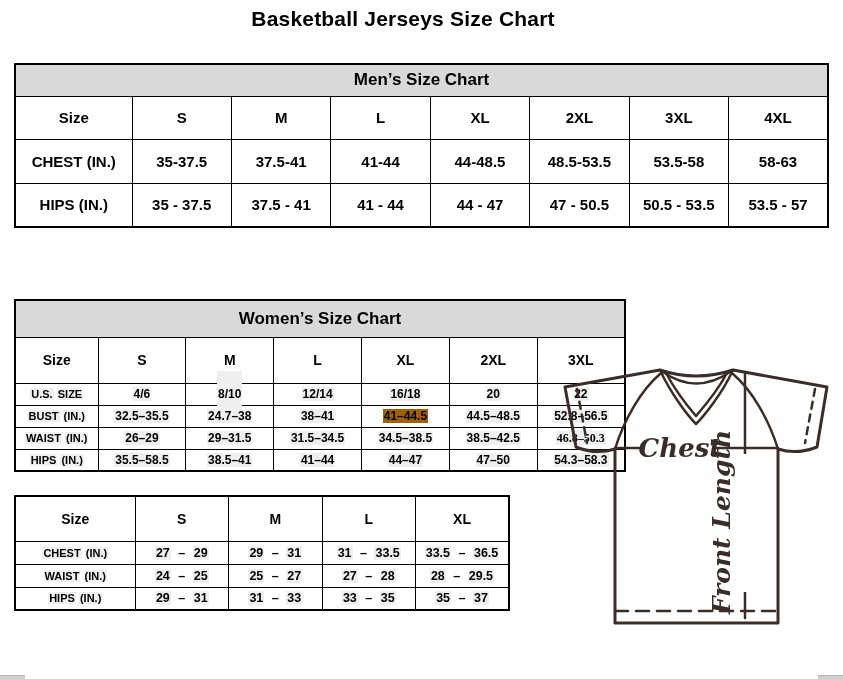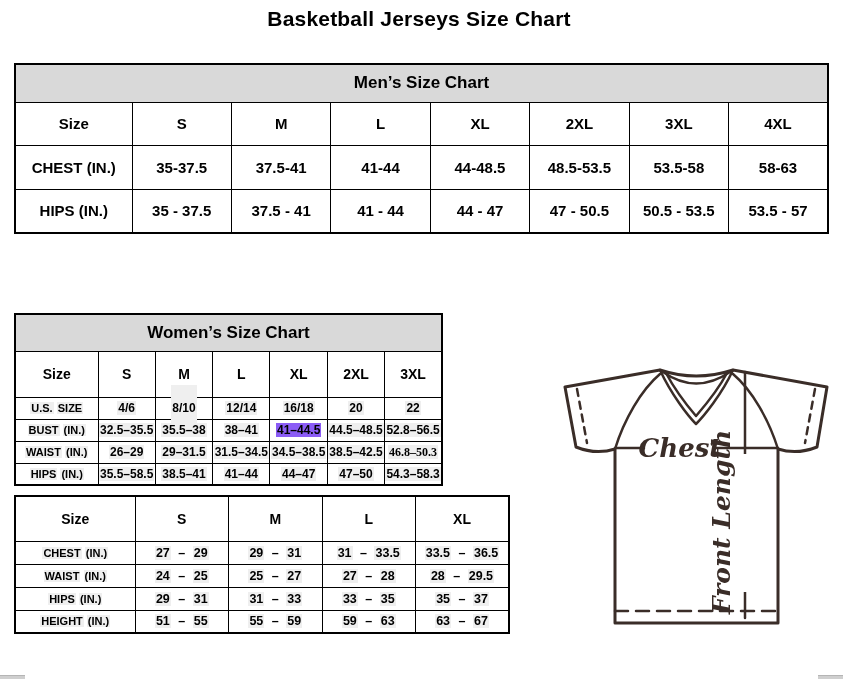--- a/index.html
+++ b/index.html
@@ -2,35 +2,35 @@
 <html><head>
 <meta charset="utf-8">
 <style>
   * { margin:0; padding:0; box-sizing:border-box; }
   html, body {
     width:843px; height:679px; background:#ffffff;
     font-family:"Liberation Sans", sans-serif;
     position:relative; overflow:hidden; color:#000;
   }
   .page-title {
-    position:absolute; top:7px; left:16px; width:806px;
+    position:absolute; top:7px; left:0; width:806px;
     text-align:center; font-size:21px; font-weight:bold;
     letter-spacing:0.2px;
   }
   table.size-table {
     position:absolute; border-collapse:collapse; table-layout:fixed;
     background:#fff; border:2px solid #000;
   }
   table.size-table th, table.size-table td { border:1px solid #000; text-align:center; font-weight:bold; vertical-align:middle; }
   th.chart-title { font-size:17px; }
   #mens-table   { left:14px; top:63px;  width:815px; font-size:15px; }
-  #mens-table .title-row { height:38px; }
+  #mens-table .title-row { height:32px; }
   #mens-table .size-row  { height:43px; }
   #mens-table .data-row  { height:44px; }
-  #womens-table { left:14px; top:313px; width:429px; }
+  #womens-table { left:14px; top:299px; width:612px; }
   #womens-table .title-row { height:37px; }
   #womens-table .size-row  { height:46px; font-size:14px; }
   #womens-table .data-row  { height:22px; }
   #womens-table .data-row .rowlabel { font-size:11px; }
   #womens-table .data-row .val      { font-size:12px; }
   #youth-table  { left:14px; top:495px; width:496px; }
   #youth-table .title-row { height:38px; }
   #youth-table .size-row  { height:45px; font-size:14px; }
   #youth-table .data-row  { height:23px; }
   #youth-table .data-row .rowlabel { font-size:11px; }
@@ -130,23 +130,23 @@
         <td class="val"><span style="background: rgb(239, 239, 239); padding: 0px 1px;">4/6</span></td>
         <td class="val"><span style="background: rgb(239, 239, 239); padding: 16px 1px;">8/10</span></td>
         <td class="val"><span style="background: rgb(239, 239, 239); padding: 0px 1px;">12/14</span></td>
         <td class="val"><span style="background: rgb(239, 239, 239); padding: 0px 1px;">16/18</span></td>
         <td class="val"><span style="background: rgb(239, 239, 239); padding: 0px 1px;">20</span></td>
         <td class="val"><span style="background: rgb(239, 239, 239); padding: 0px 1px;">22</span></td>
       </tr>
       <tr class="data-row">
         <td class="rowlabel"><span style="background: rgb(239, 239, 239); padding: 0px 1px;">BUST</span> <span style="background: rgb(239, 239, 239); padding: 0px 1px;">(IN.)</span></td>
         <td class="val"><span style="background: rgb(239, 239, 239); padding: 0px 1px;">32.5–35.5</span></td>
-        <td class="val"><span style="background: rgb(239, 239, 239); padding: 0px 1px;">35.5–38</span></td>
+        <td class="val"><span style="background: rgb(239, 239, 239); padding: 0px 1px;">24.7–38</span></td>
         <td class="val"><span style="background: rgb(239, 239, 239); padding: 0px 1px;">38–41</span></td>
-        <td class="val"><span style="background: #8b5cf6; padding: 0px 1px;">41–44.5</span></td>
+        <td class="val"><span style="background: #a16207; padding: 0px 1px;">41–44.5</span></td>
         <td class="val"><span style="background: rgb(239, 239, 239); padding: 0px 1px;">44.5–48.5</span></td>
         <td class="val"><span style="background: rgb(239, 239, 239); padding: 0px 1px;">52.8–56.5</span></td>
       </tr>
       <tr class="data-row">
         <td class="rowlabel"><span style="background: rgb(239, 239, 239); padding: 0px 1px;">WAIST</span> <span style="background: rgb(239, 239, 239); padding: 0px 1px;">(IN.)</span></td>
         <td class="val"><span style="background: rgb(239, 239, 239); padding: 0px 1px;">26–29</span></td>
         <td class="val"><span style="background: rgb(239, 239, 239); padding: 0px 1px;">29–31.5</span></td>
         <td class="val"><span style="background: rgb(239, 239, 239); padding: 0px 1px;">31.5–34.5</span></td>
         <td class="val"><span style="background: rgb(239, 239, 239); padding: 0px 1px;">34.5–38.5</span></td>
         <td class="val"><span style="background: rgb(239, 239, 239); padding: 0px 1px;">38.5–42.5</span></td>
@@ -194,27 +194,20 @@
         <td class="val"><span style="background: rgb(239, 239, 239); padding: 0px 1px;">27</span> – <span style="background: rgb(239, 239, 239); padding: 0px 1px;">28</span></td>
         <td class="val"><span style="background: rgb(239, 239, 239); padding: 0px 1px;">28</span> – <span style="background: rgb(239, 239, 239); padding: 0px 1px;">29.5</span></td>
       </tr>
       <tr class="data-row">
         <td class="rowlabel"><span style="background: rgb(239, 239, 239); padding: 0px 1px;">HIPS</span> <span style="background: rgb(239, 239, 239); padding: 0px 1px;">(IN.)</span></td>
         <td class="val"><span style="background: rgb(239, 239, 239); padding: 0px 1px;">29</span> – <span style="background: rgb(239, 239, 239); padding: 0px 1px;">31</span></td>
         <td class="val"><span style="background: rgb(239, 239, 239); padding: 0px 1px;">31</span> – <span style="background: rgb(239, 239, 239); padding: 0px 1px;">33</span></td>
         <td class="val"><span style="background: rgb(239, 239, 239); padding: 0px 1px;">33</span> – <span style="background: rgb(239, 239, 239); padding: 0px 1px;">35</span></td>
         <td class="val"><span style="background: rgb(239, 239, 239); padding: 0px 1px;">35</span> – <span style="background: rgb(239, 239, 239); padding: 0px 1px;">37</span></td>
       </tr>
-      <tr class="data-row">
-        <td class="rowlabel"><span style="background: rgb(239, 239, 239); padding: 0px 1px;">HEIGHT</span> <span style="background: rgb(239, 239, 239); padding: 0px 1px;">(IN.)</span></td>
-        <td class="val"><span style="background: rgb(239, 239, 239); padding: 0px 1px;">51</span> – <span style="background: rgb(239, 239, 239); padding: 0px 1px;">55</span></td>
-        <td class="val"><span style="background: rgb(239, 239, 239); padding: 0px 1px;">55</span> – <span style="background: rgb(239, 239, 239); padding: 0px 1px;">59</span></td>
-        <td class="val"><span style="background: rgb(239, 239, 239); padding: 0px 1px;">59</span> – <span style="background: rgb(239, 239, 239); padding: 0px 1px;">63</span></td>
-        <td class="val"><span style="background: rgb(239, 239, 239); padding: 0px 1px;">63</span> – <span style="background: rgb(239, 239, 239); padding: 0px 1px;">67</span></td>
-      </tr>
     </tbody>
   </table>
 
 <div class="jersey-wrap" style="color: rgb(58, 45, 40);">
   <svg viewBox="0 0 280 268">
     <g fill="none" stroke="currentColor" stroke-width="3" stroke-linejoin="round" stroke-linecap="round">
 
       <path d="M 104 8 L 9 25 L 20 85 Q 40 93 59 87 L 59 261 L 222 261 L 222 87 Q 241 93 261 85 L 271 25 L 177 8 Q 140 20 104 8 Z"></path>
 
       <path stroke-width="2.5" d="M 107 10 Q 140 33 174 10"></path>

